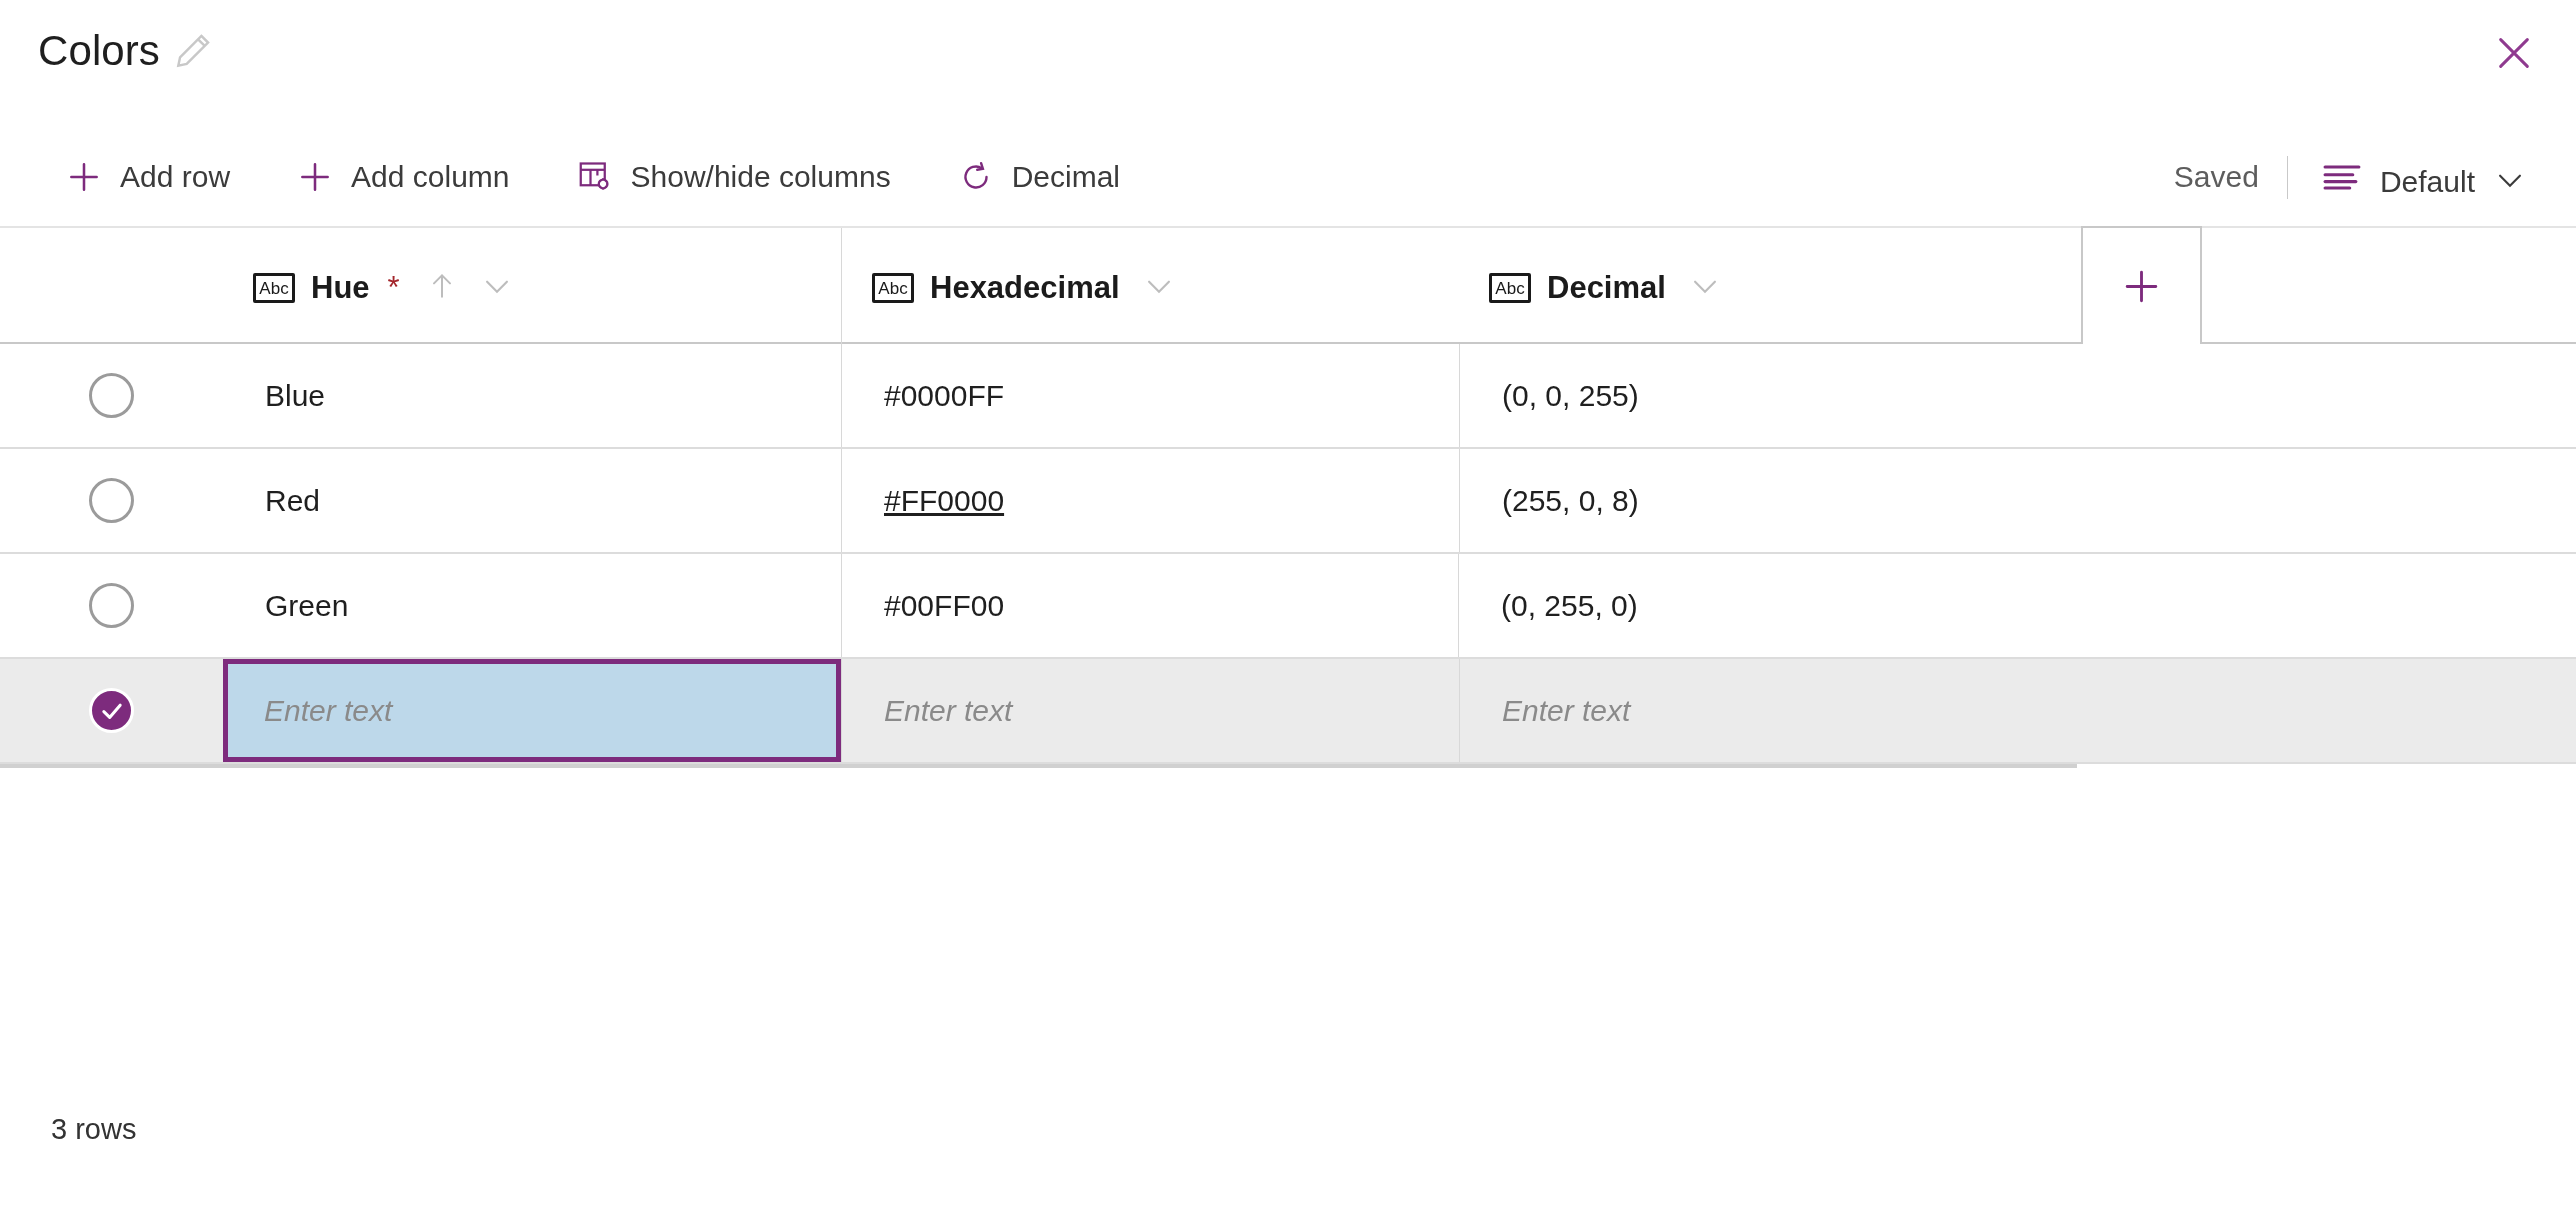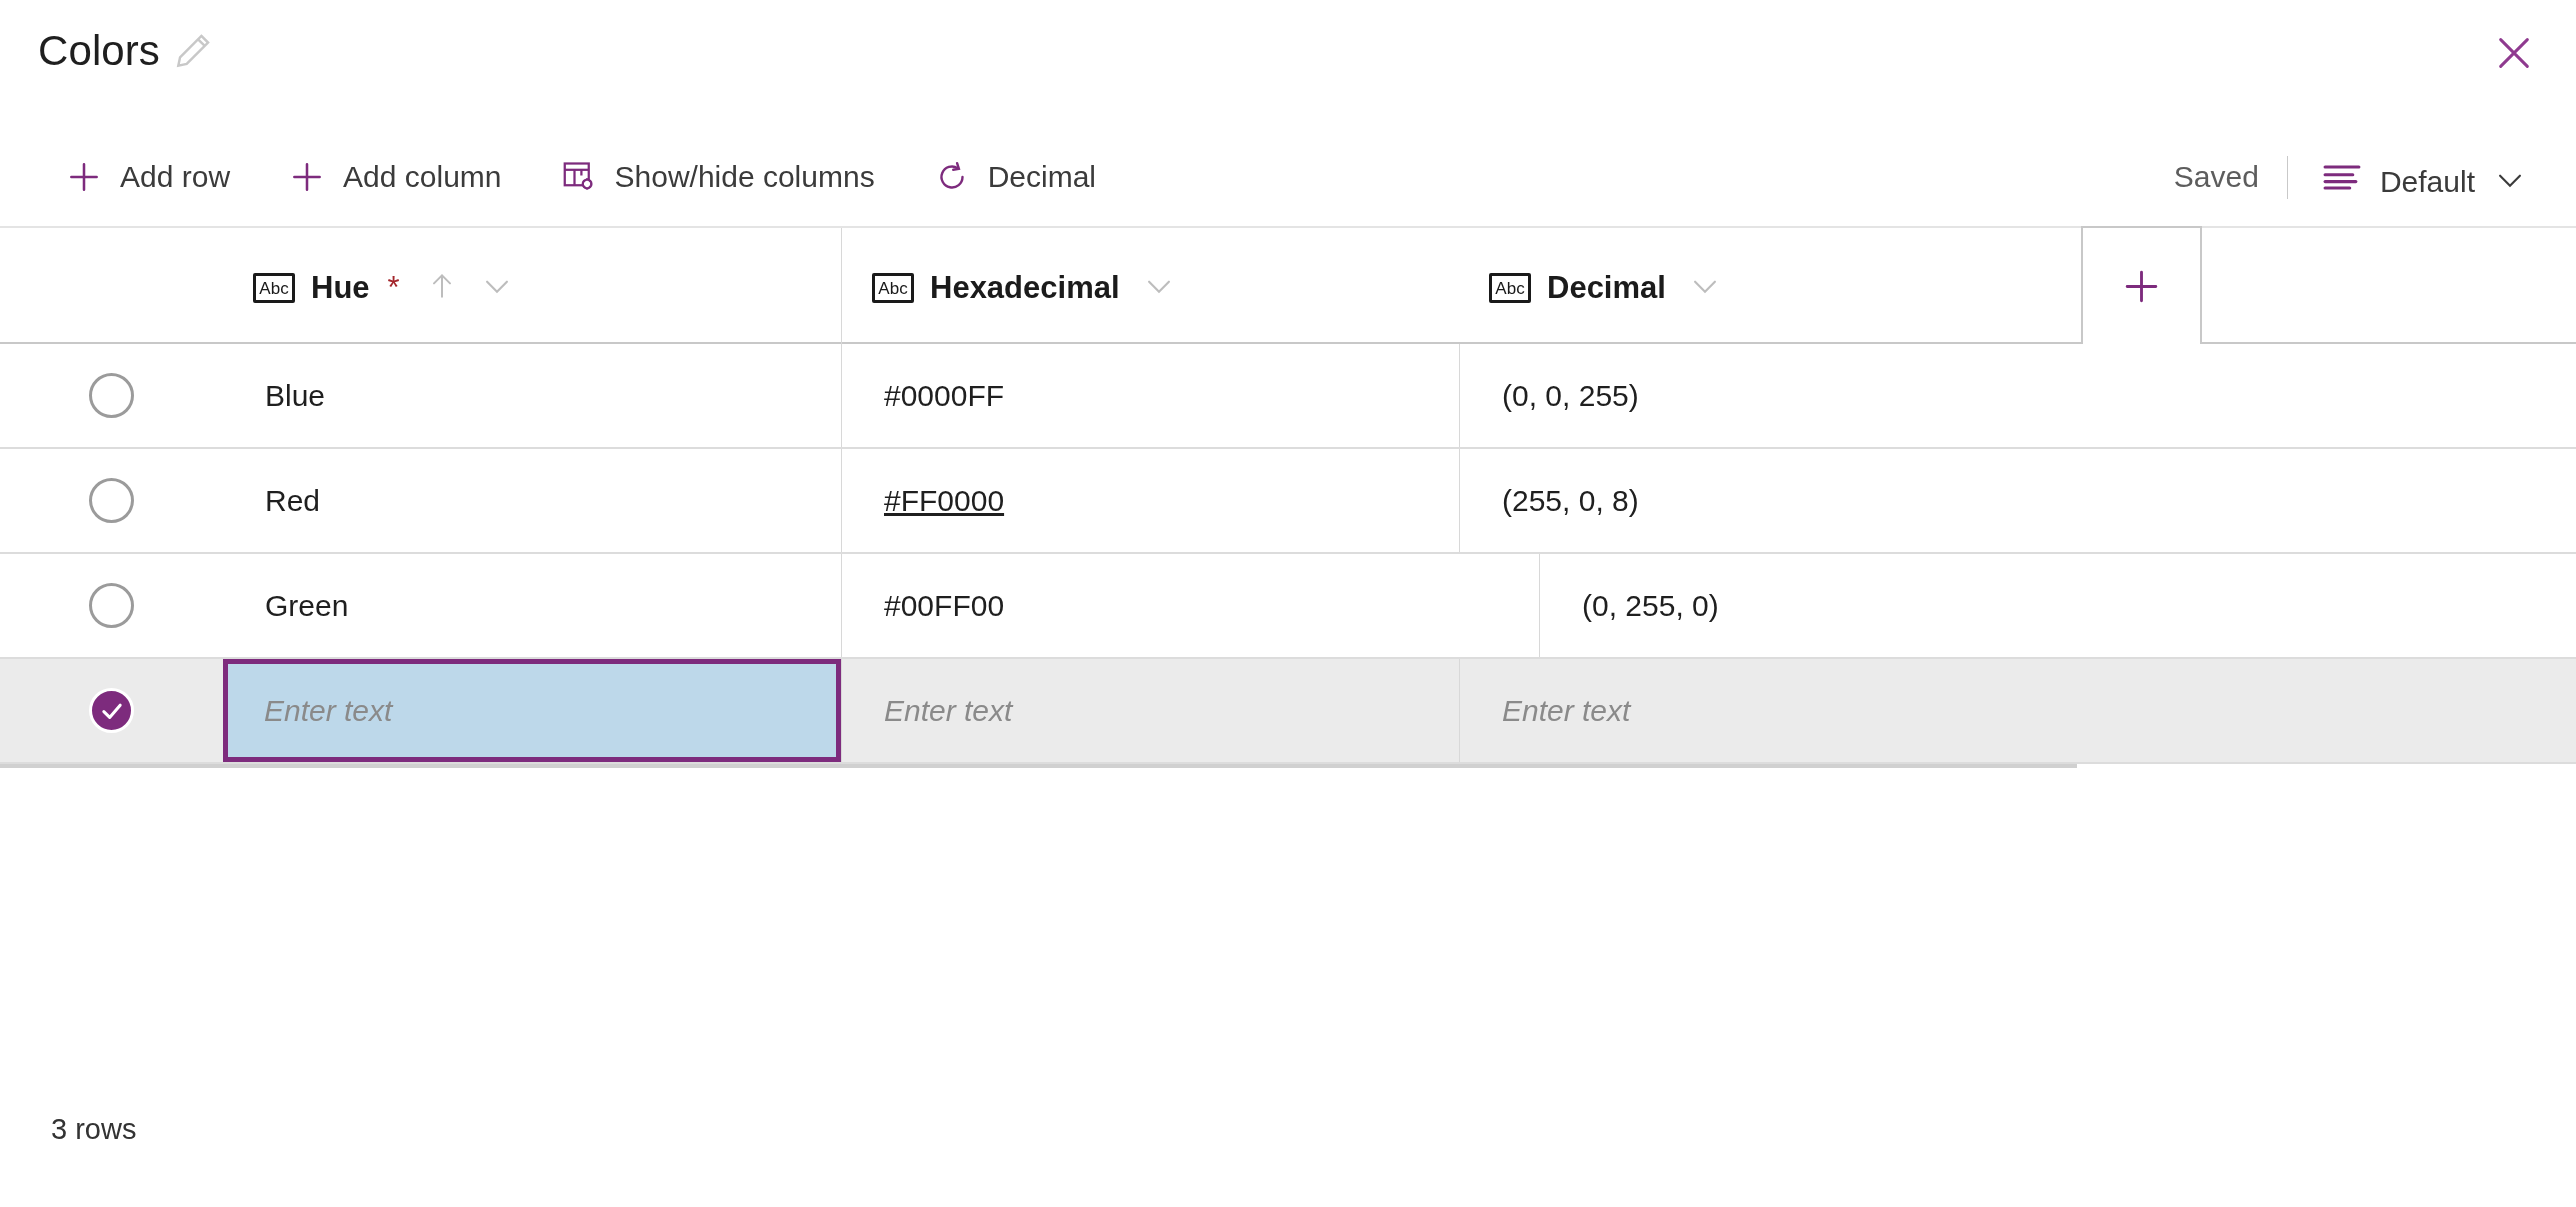--- a/index.html
+++ b/index.html
@@ -35,21 +35,21 @@
     cursor: pointer;
   }
   .close-btn svg { width: 40px; height: 40px; display:block; }
 
   
   .commandbar {
     position: absolute; left: 0; top: 130px; width: 2576px; height: 94px;
   }
   .cmd-left {
     position: absolute; left: 57px; top: 0; height: 94px;
-    display: flex; align-items: center; gap: 0;
+    display: flex; align-items: center; gap: 8px;
   }
   .cmd-btn {
     display: flex; align-items: center; gap: 17px;
     padding: 8px 26px 8px 8px;
     margin-right: 24px;
     cursor: pointer; background: transparent; border: 0;
     font-family: inherit;
   }
   .cmd-btn .glyph { display:flex; align-items:center; justify-content:center; width: 38px; height: 38px; color:#7d2b7d; flex:0 0 auto;}
   .cmd-btn .glyph svg { display:block; }
@@ -328,21 +328,21 @@
         <div class="cell" style="left:841px; width:619px;text-decoration:underline;">#FF0000</div>
         <div class="cell" style="left:1459px; width:618px;">(255, 0, 8)</div>
       </div>
 
       <div class="row">
         <div class="radio-cell">
           <span class="radio"></span>
         </div>
         <div class="cell first" style="left:223px; width:618px;">Green</div>
         <div class="cell" style="left:841px; width:619px;">#00FF00</div>
-        <div class="cell" style="left:1539px; width:618px;">(0, 255, 0)</div>
+        <div class="cell" style="left:1458px; width:618px;">(0, 255, 0)</div>
       </div>
 
       <div class="row selected">
         <div class="radio-cell">
           <span class="radio checked">
             <svg width="28" height="28" viewBox="0 0 24 24" fill="none" stroke="#ffffff" stroke-width="2.6" stroke-linecap="round" stroke-linejoin="round">
               <path d="M5 12.5 L10 17.5 L19 7"></path>
             </svg>
           </span>
         </div>

